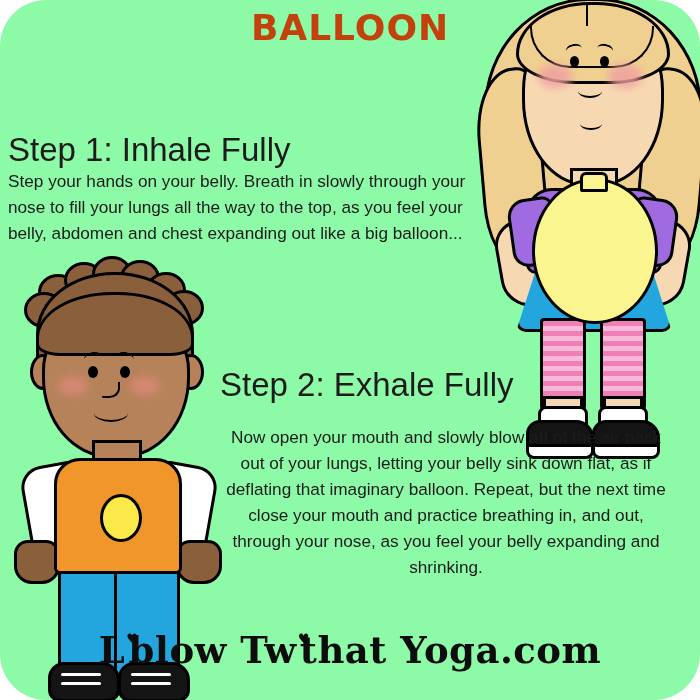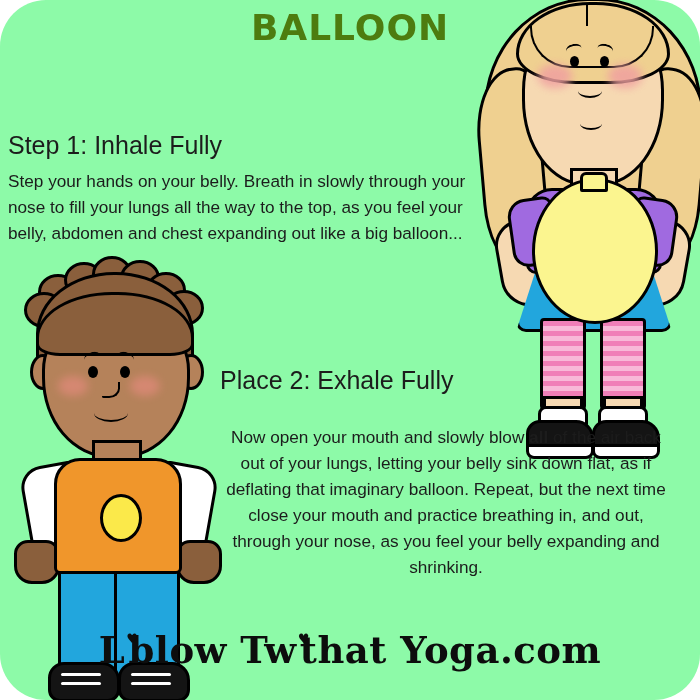--- a/index.html
+++ b/index.html
@@ -22,36 +22,36 @@
     overflow: hidden;
   }
 
   
   .title {
     position: absolute;
     left: 0;
     top: 6px;
     width: 700px;
     text-align: center;
-    color: #4d7c0f;
+    color: #c2410c;
     font-family: "DejaVu Sans", sans-serif;
     font-size: 36px;
     font-weight: 600;
     letter-spacing: 1px;
     line-height: 44px;
   }
   .title .l1 { display: block; }
   .title .l2 { display: block; }
 
   
   .step-head {
     position: absolute;
     color: #1c1c1c;
     font-family: "Liberation Sans", sans-serif;
-    font-size: 25px;
+    font-size: 33px;
     font-weight: 400;
     white-space: nowrap;
   }
   .step-body {
     position: absolute;
     color: #1c1c1c;
     font-family: "Liberation Sans", sans-serif;
     font-size: 17.2px;
     line-height: 26px;
   }
@@ -387,18 +387,18 @@
     <div class="pt shoe l">
       <span class="lace" style="left:10px; top:8px;  width:40px;"></span>
       <span class="lace" style="left:10px; top:17px; width:40px;"></span>
     </div>
     <div class="pt shoe r">
       <span class="lace" style="left:10px; top:8px;  width:40px;"></span>
       <span class="lace" style="left:10px; top:17px; width:40px;"></span>
     </div>
   </div>
 
-  <div class="step-head" id="step2-head">Place 2: Exhale Fully</div>
+  <div class="step-head" id="step2-head">Step 2: Exhale Fully</div>
   <div class="step-body" id="step2-body"><span>Now open your mouth and slowly blow </span><b>all</b><span> of the air back out of your lungs, letting your belly sink down flat, as if deflating that imaginary balloon. Repeat, but the next time close your mouth and practice breathing in, and out, through your nose, as you feel your belly expanding and shrinking.</span></div>
 
   <div class="footer"><span>L</span><span class="hrt">♥</span><span>blow </span><span>Tw</span><span class="hrt">♥</span><span>that Yoga.com</span></div>
 
 </div>
 
 </body></html>

